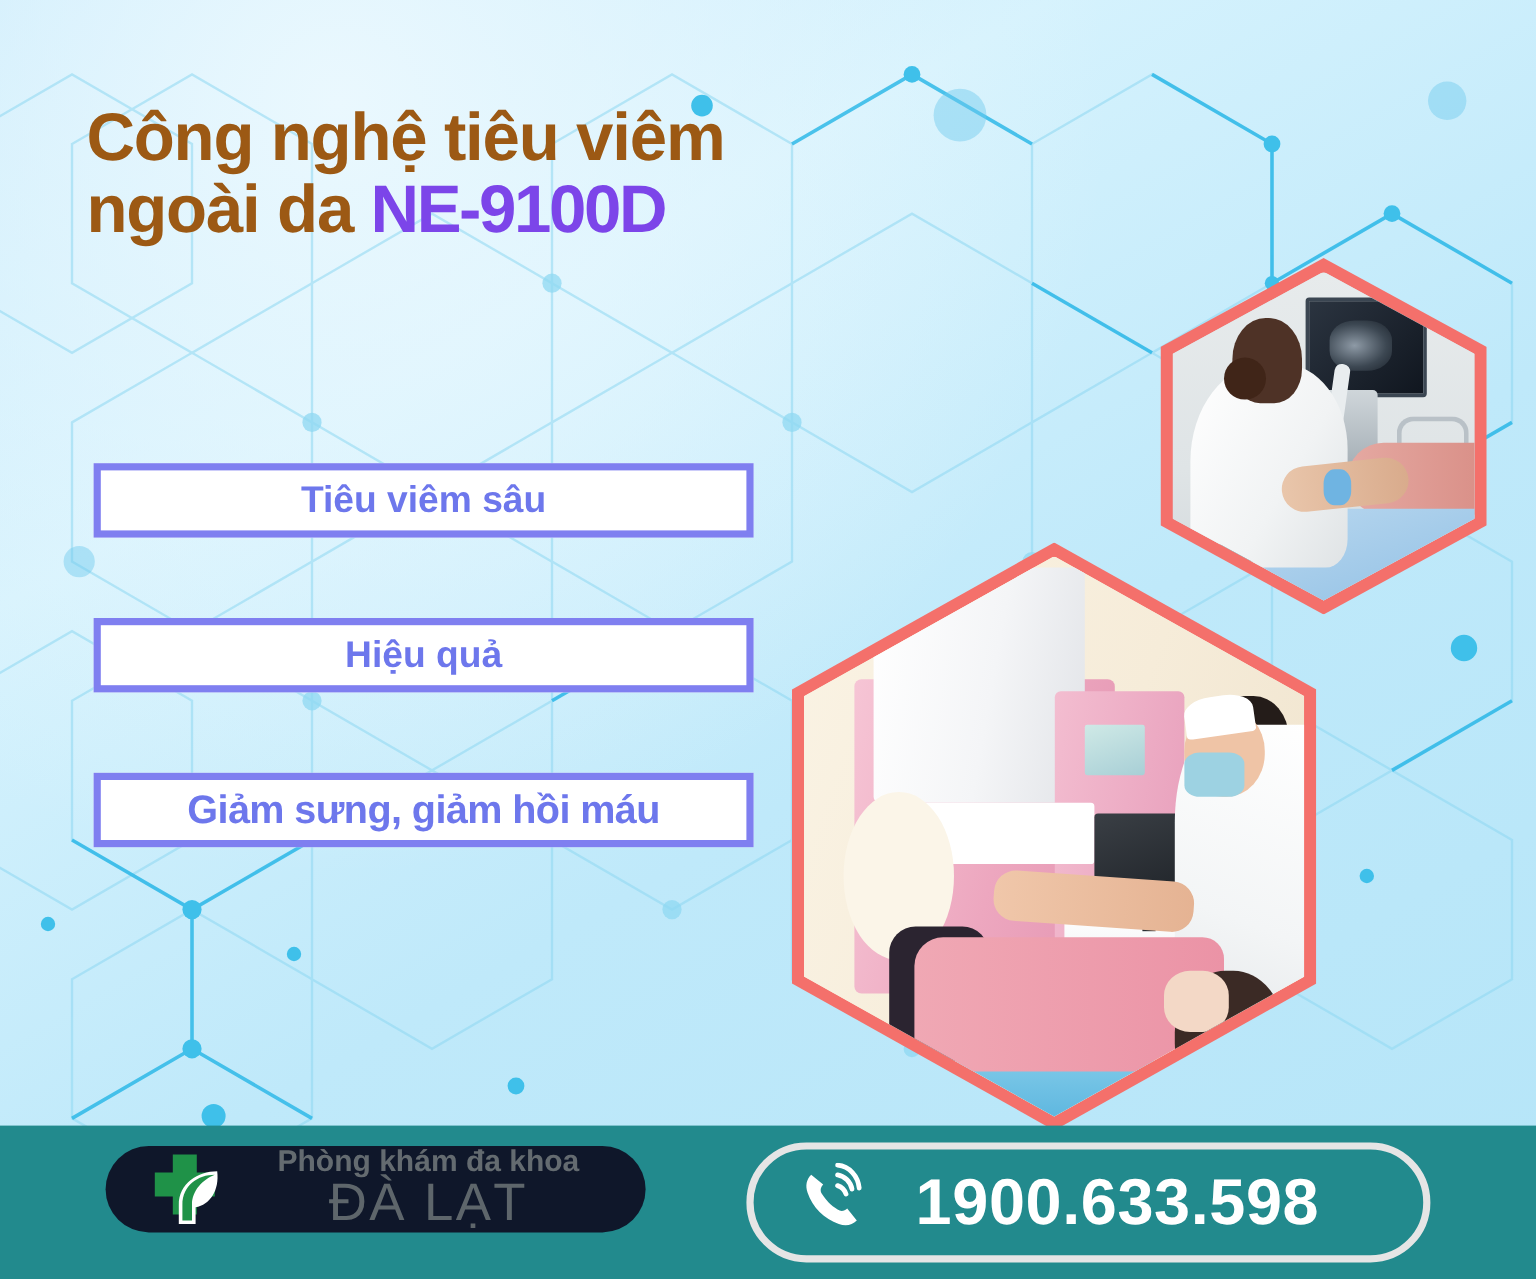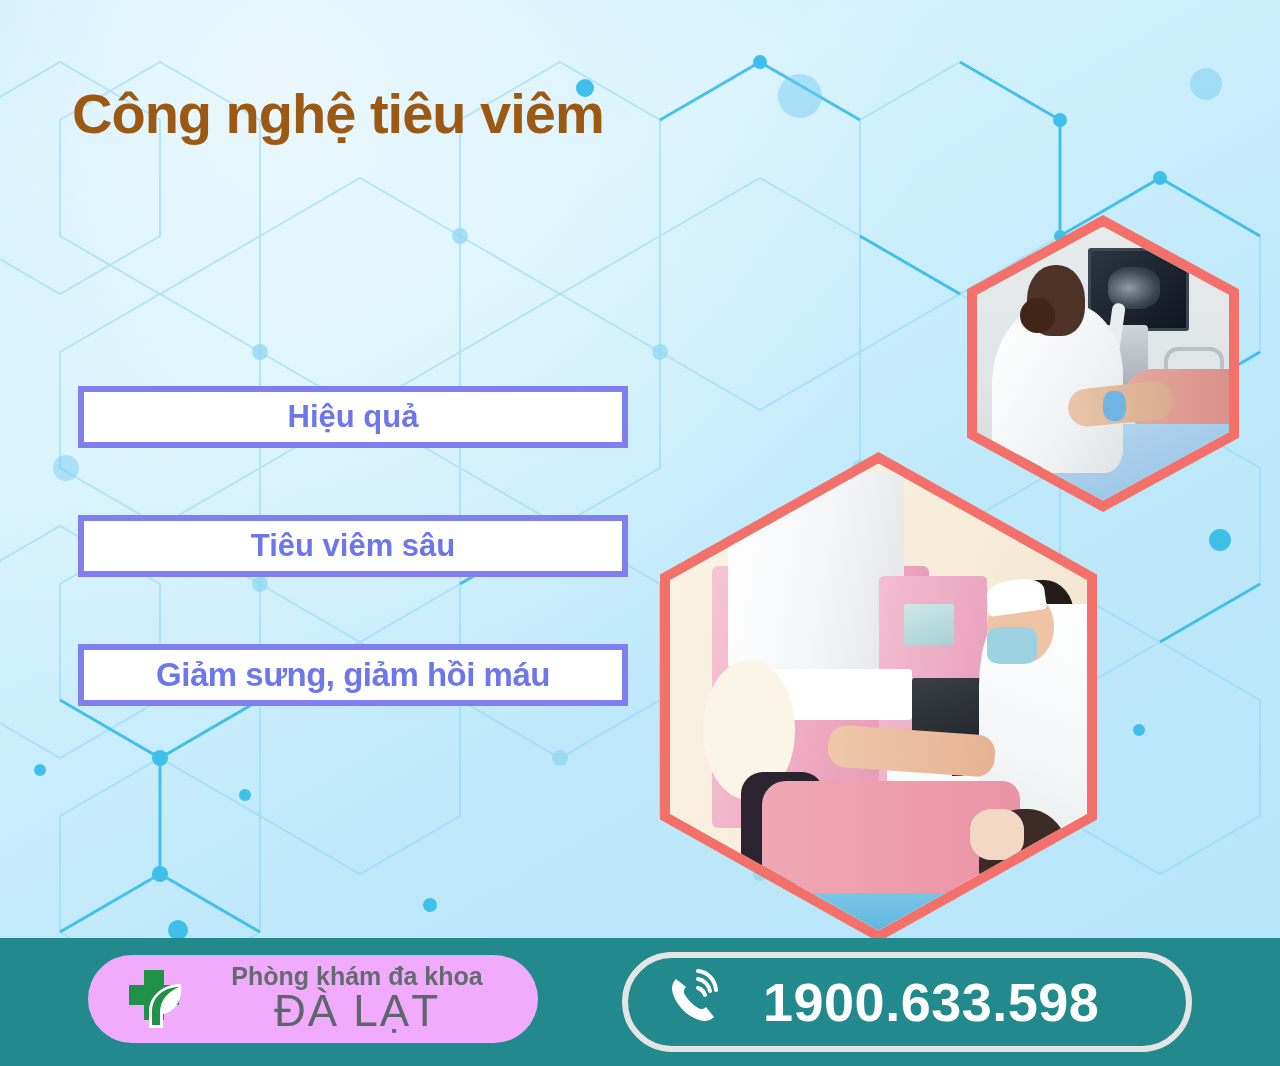--- a/index.html
+++ b/index.html
@@ -151,22 +151,22 @@
 
   
   .footer {
     position:absolute; left:0; bottom:0;
     width:1280px; height:128px;
     background:#228a8d;
     display:flex; align-items:center;
   }
   .logo-pill {
     position:absolute; left:88px; top:17px;
-    width:450px; height:88px;
-    background:#f0abfc; border-radius:47px;
+    width:450px; height:72px;
+    background:#0f172a; border-radius:47px;
     display:flex; align-items:center;
   }
   .logo-mark { width:92px; display:flex; align-items:center; justify-content:center; margin-left:22px; }
   .logo-text { flex:1; text-align:center; padding-right:26px; line-height:1.02; }
   .clinic-sub { font-size:25px; font-weight:bold; color:#646b70; letter-spacing:0px; }
   .clinic-name { font-size:44px; font-weight:normal; color:#5e666b; letter-spacing:2px; }
 
   .phone-pill {
     position:absolute; left:622px; top:14px;
     width:570px; height:100px;
@@ -248,28 +248,29 @@
     <g fill="#6ec9ee" opacity="0.45">
       <circle cx="800" cy="96" r="22"></circle>
         <circle cx="1206" cy="84" r="16"></circle>
       <circle cx="66" cy="468" r="13"></circle>
     </g>
   </svg>
 </div>
 
 <h1 class="headline">
   <span class="l1">Công nghệ tiêu viêm</span>
+  <span class="l2"><span>ngoài da </span><span class="model">NE-9100D</span></span>
 </h1>
 
 <div class="features">
   <div class="feature">
+    <span>Tiêu viêm sâu</span>
+  </div>
+  <div class="feature">
     <span>Hiệu quả</span>
-  </div>
-  <div class="feature">
-    <span>Tiêu viêm sâu</span>
   </div>
   <div class="feature wide">
     <span>Giảm sưng, giảm hồi máu</span>
   </div>
 </div>
 
 <div class="hex hex-small">
   <div class="inner">
     <div class="photo-us">
       <div class="us-wall"></div>

